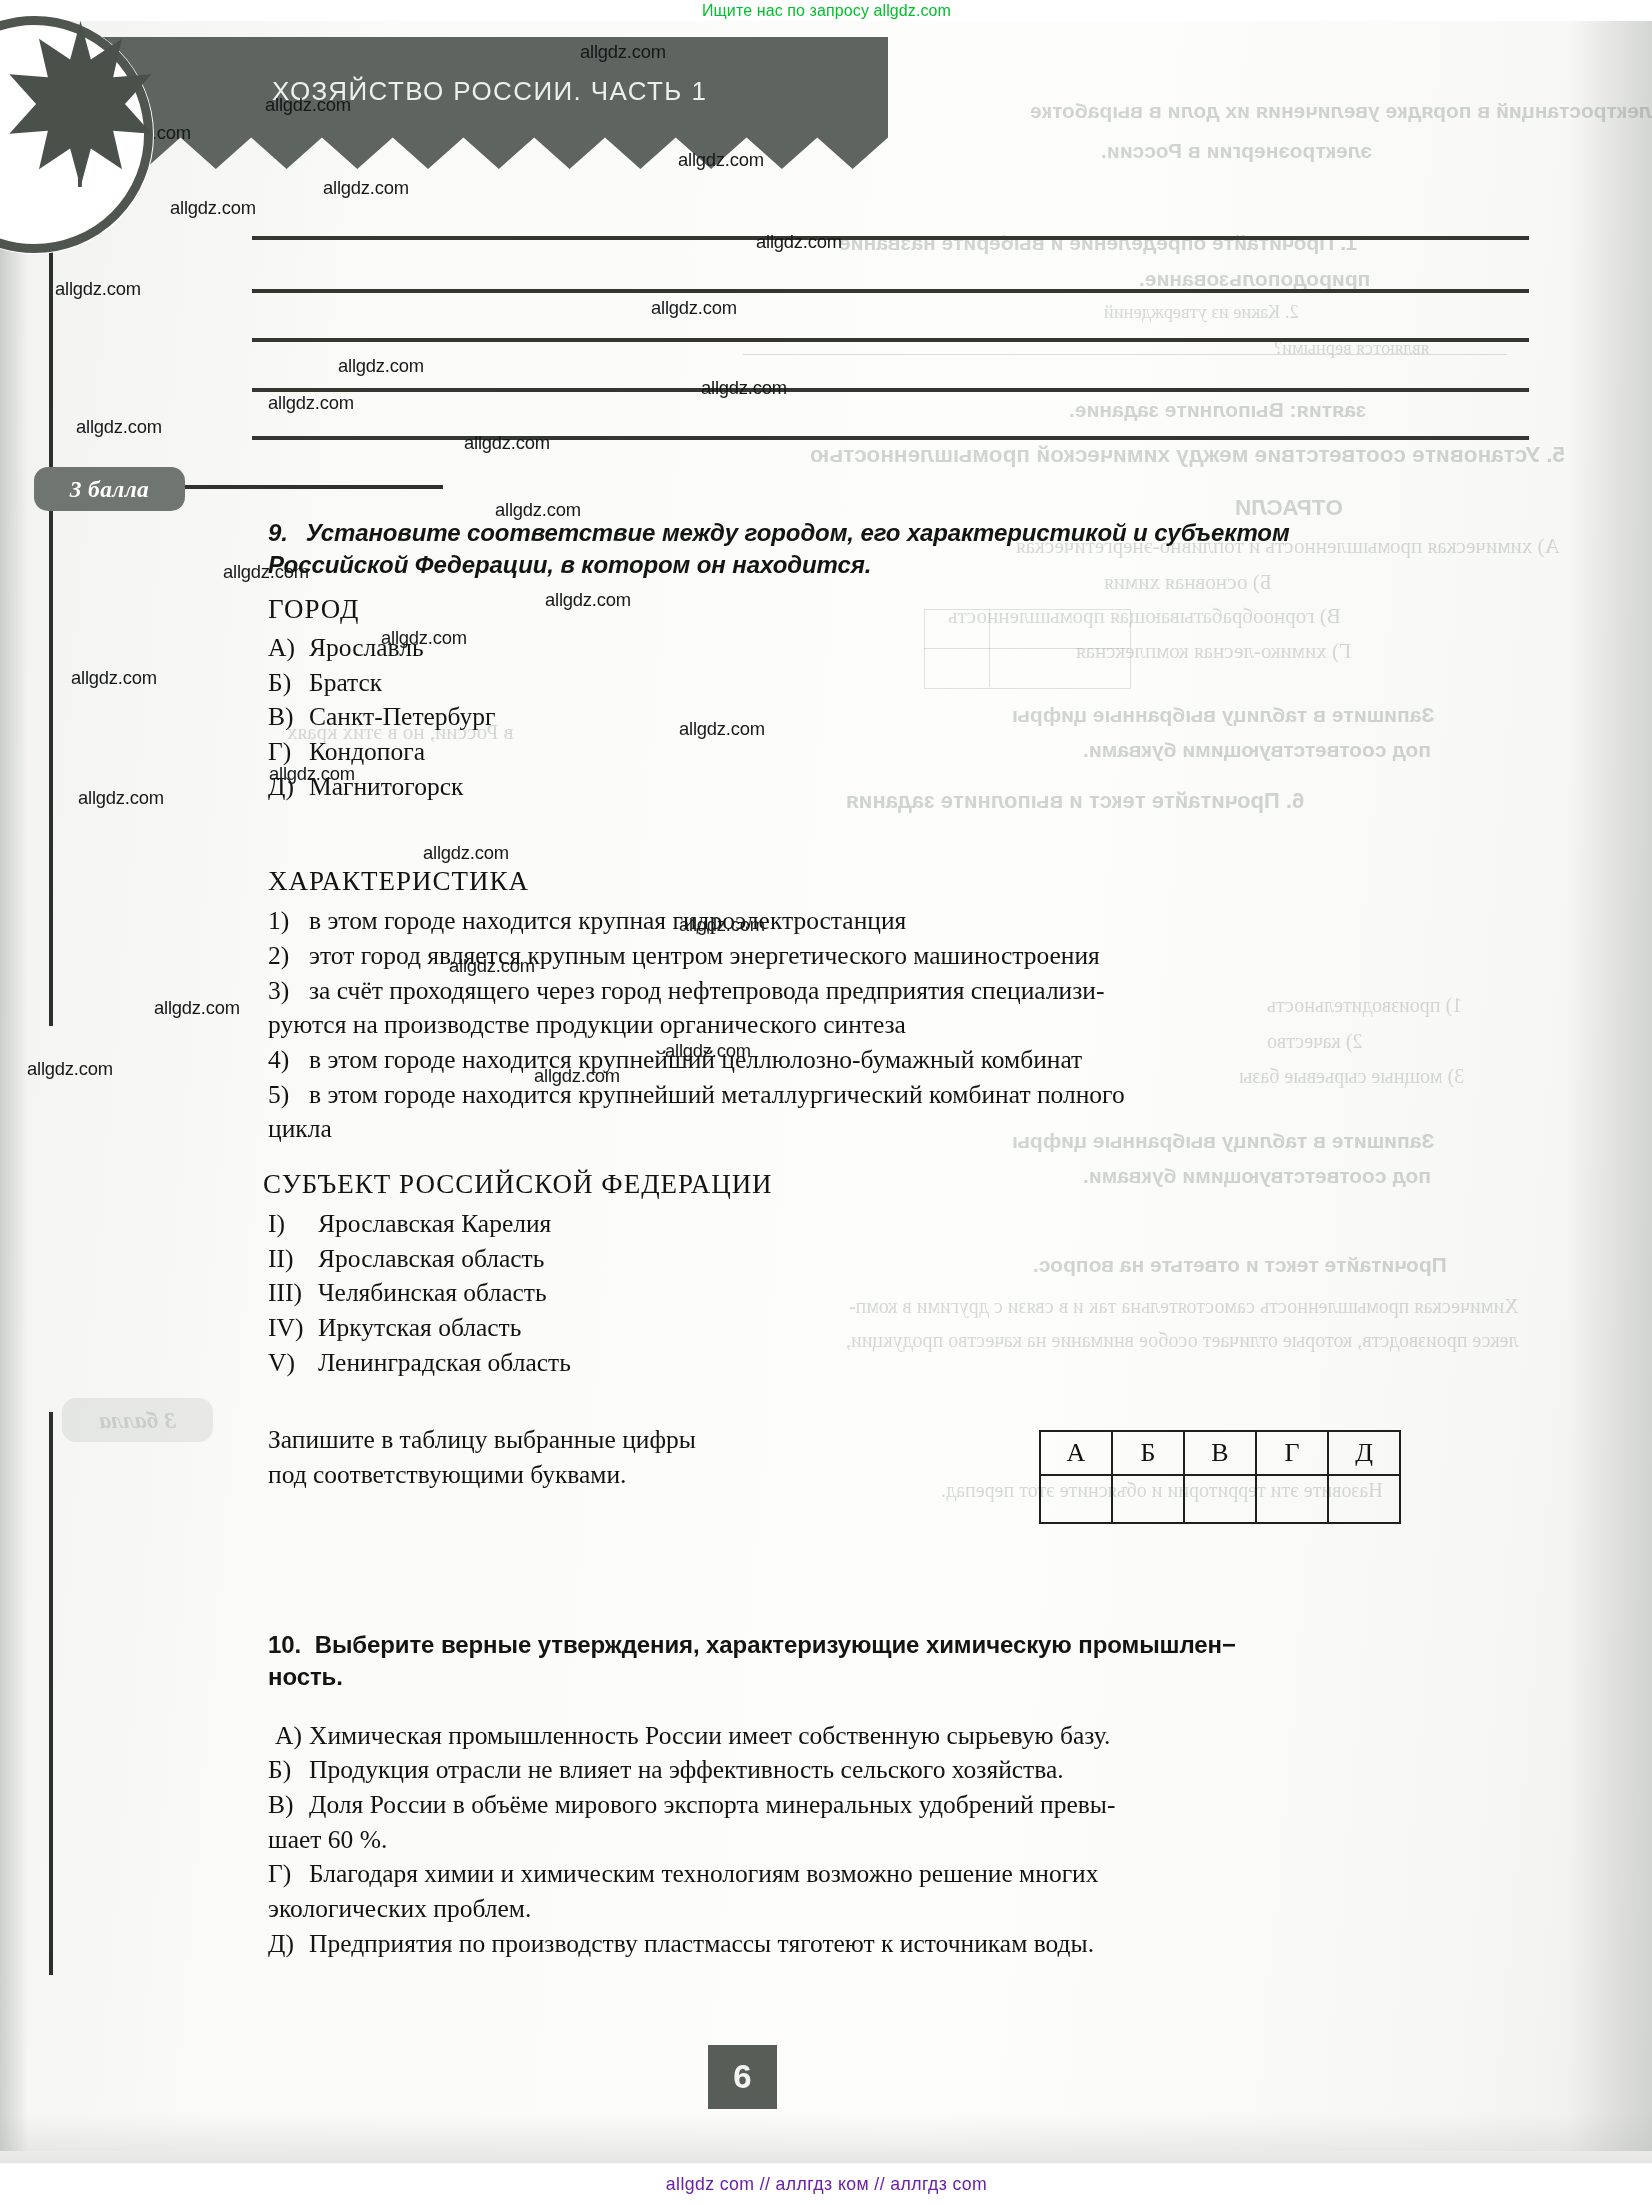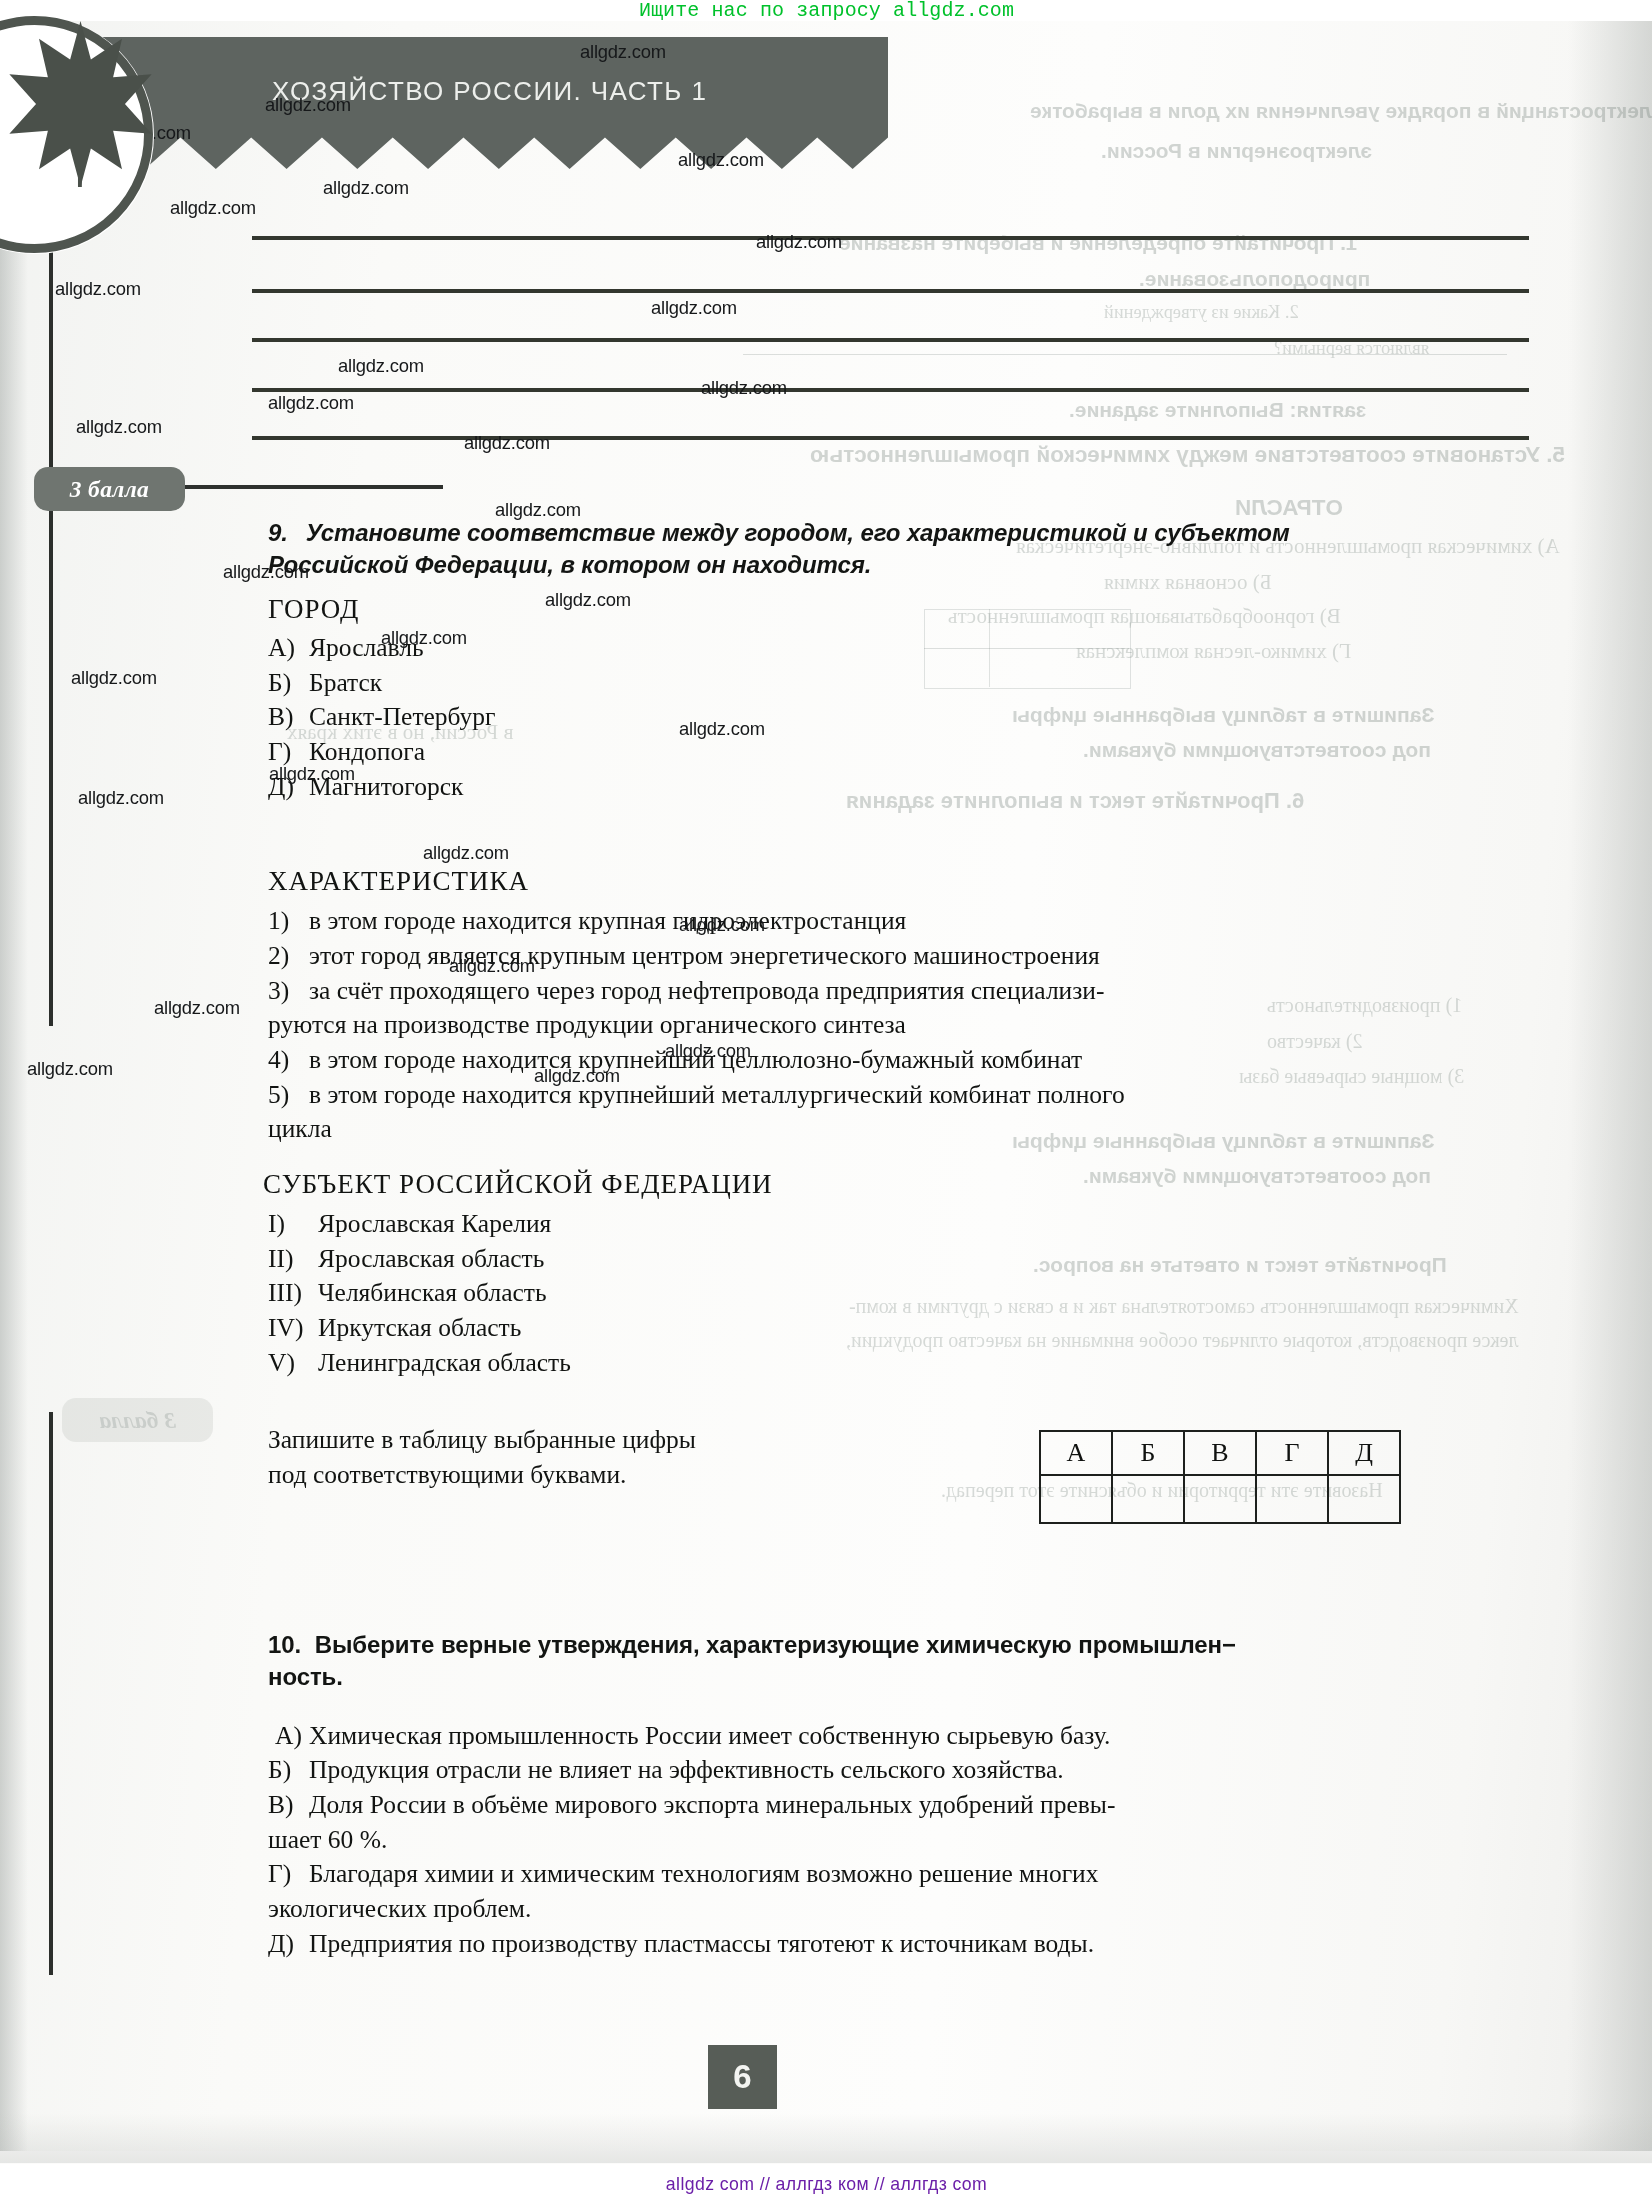--- a/index.html
+++ b/index.html
@@ -43,22 +43,22 @@
   
   .promo-top {
     position: absolute;
     left: 0; top: 0; width: 1653px; height: 21px;
     background: #ffffff;
     text-align: center;
   }
   .promo-top span {
     display: inline-block;
     color: #00c12b;
-    font-family: Liberation Mono, monospace;
-    font-size: 20px;
+    font-family: Liberation Sans, sans-serif;
+    font-size: 16px;
     line-height: 21px;
     letter-spacing: 0.1px;
   }
 
   
   .promo-bottom {
     position: absolute;
     left: 0; bottom: 0; width: 1653px; height: 41px;
     background: #ffffff;
     text-align: center;

